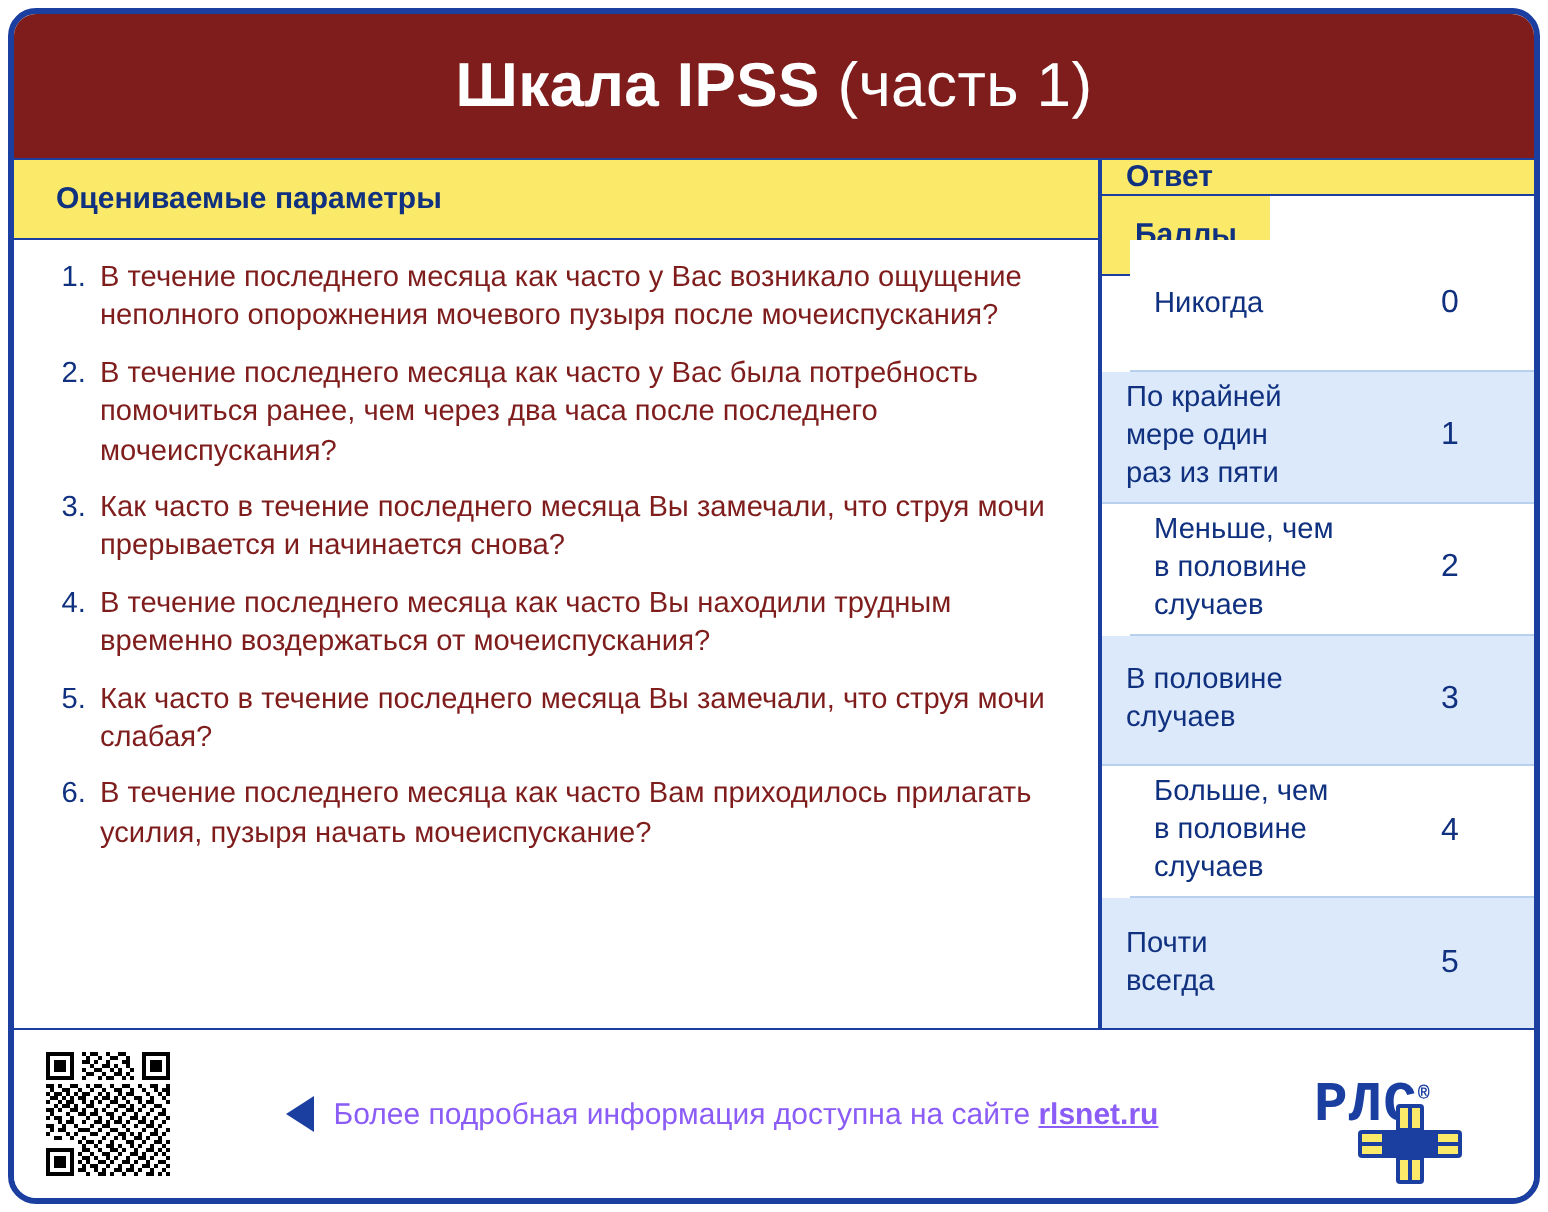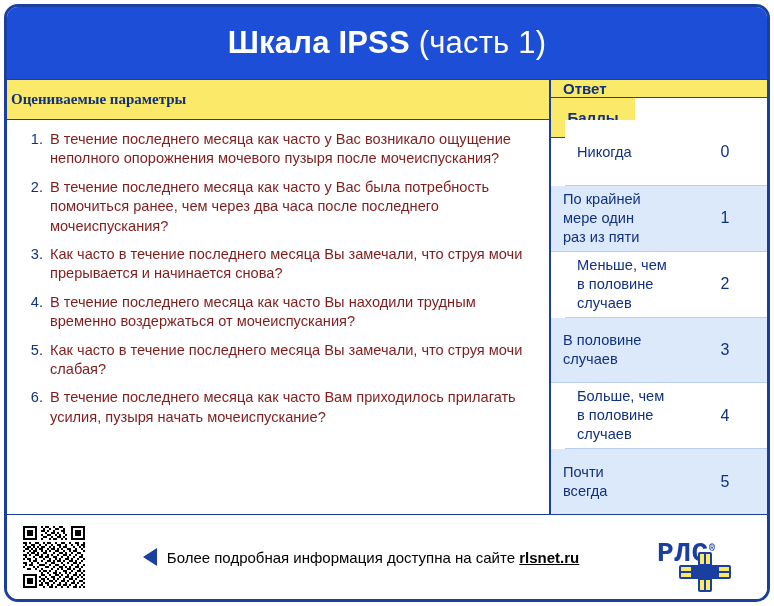--- a/index.html
+++ b/index.html
@@ -27,21 +27,21 @@
     box-sizing: border-box;
     border: 3px solid #1b3fa0;
     border-radius: 14px;
     background: #f7fbff;
     overflow: hidden;
     display: flex;
     flex-direction: column;
   }
   
   .header {
-    background: #1d4ed8;
+    background: #7f1d1d;
     color: #ffffff;
     height: 72px;
     display: flex;
     align-items: center;
     justify-content: center;
     flex: none;
   }
   .header-title {
     font-size: 31px;
     letter-spacing: 0.2px;
@@ -80,22 +80,21 @@
     color: #10317f;
     font-weight: bold;
     font-size: 15px;
     height: 40px;
     display: flex;
     align-items: center;
     box-sizing: border-box;
     border-bottom: 1px solid #1b3fa0;
   }
   .th-params {
-    padding-left: 4px;
-    font-family: Liberation Serif, serif;
+    padding-left: 21px;
   }
   .right-head {
     display: flex;
     flex-direction: column;
     height: 40px;
     flex: none;
   }
   .th-answer {
     flex: 1 1 auto;
     padding-left: 12px;
@@ -183,21 +182,21 @@
     height: 66px;
     flex: none;
     background: #ffffff;
   }
   .footer-center {
     flex: 1 1 auto;
     display: flex;
     align-items: center;
     justify-content: center;
     gap: 10px;
-    color: #000000;
+    color: #8b5cf6;
     font-size: 15px;
     margin-left: -20px;
   }
   .tri-icon {
     width: 0;
     height: 0;
     border-top: 9px solid transparent;
     border-bottom: 9px solid transparent;
     border-right: 14px solid #1b3fa0;
     flex: none;

